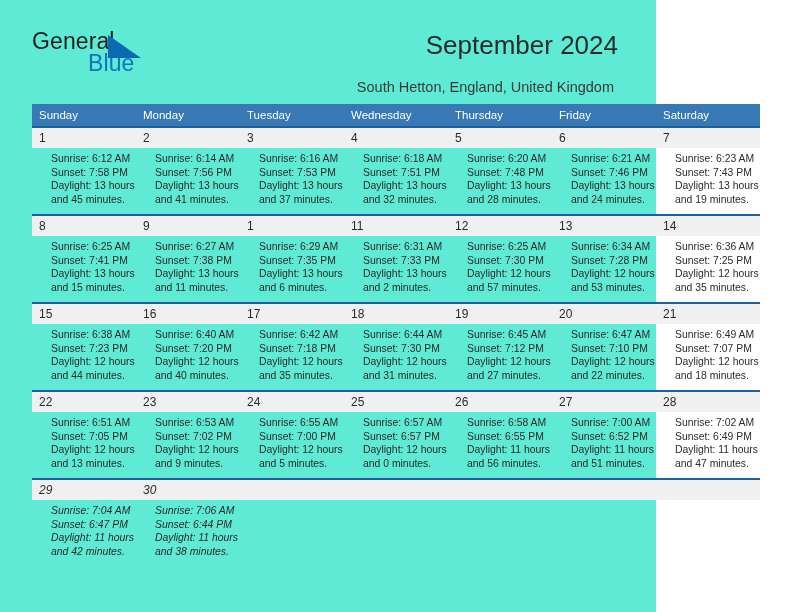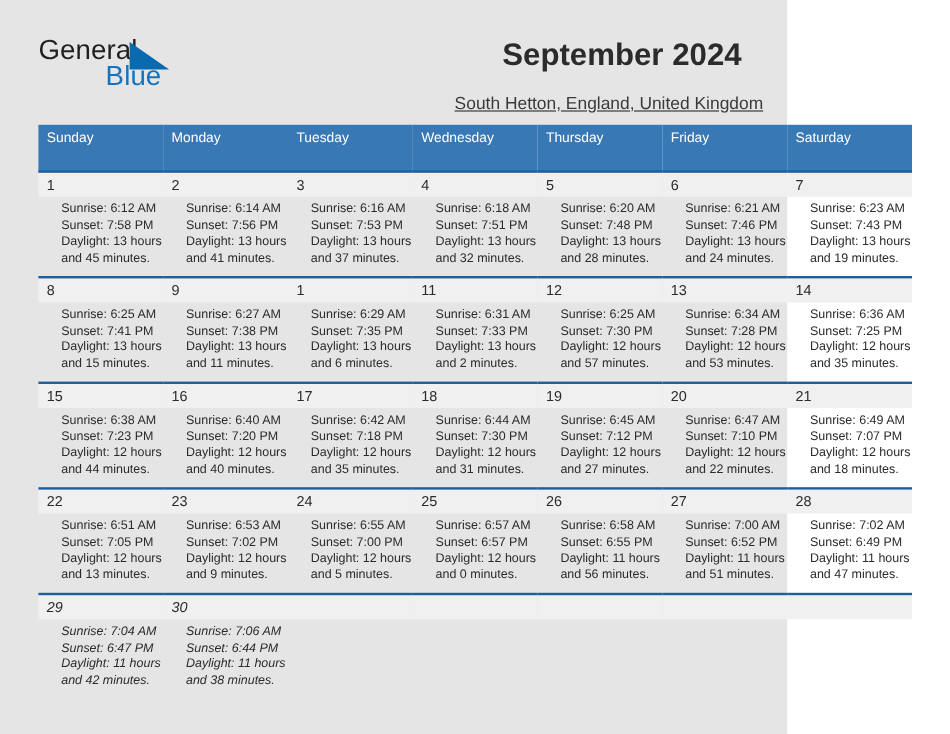--- a/index.html
+++ b/index.html
@@ -3,21 +3,21 @@
 <meta charset="utf-8">
 <style>
   * { box-sizing: border-box; }
   html, body {
     margin: 0; padding: 0;
     width: 792px; height: 612px;
     background: #ffffff;
     font-family: "Liberation Sans", sans-serif;
     -webkit-font-smoothing: antialiased;
   }
-  .page { position: relative; width: 656px; height: 612px; background:#e5e5e5; }
+  .page { position: relative; width: 656px; height: 612px; background:#5eead4; }
 
   
   .header { position: relative; height: 72px; }
 
   .logo { position: absolute; left: 32px; top: 28px; width: 180px; height: 52px; }
   .logo-general {
     position: absolute; left: 0; top: 0;
     font-size: 23px; color: #221f1f; letter-spacing: .1px;
     font-family: "Liberation Sans", sans-serif;
   }
@@ -28,42 +28,42 @@
   }
   .logo-tri {
     position: absolute; left: 76px; top: 7px;
     width: 0; height: 0;
     border-left: 33px solid #0a6ab0;
     border-top: 23px solid transparent;
   }
 
   .title {
     position: absolute; right: 38px; top: 30px;
-    font-size: 26px; color: #2b2b2b; font-weight: bold;
+    font-size: 26px; color: #2b2b2b; font-weight: normal;
     white-space: nowrap;
   }
   .subtitle {
-    position: absolute; right: 20px; top: 79px;
-    font-size: 14.5px; color: #3a3a3a; white-space: nowrap; text-decoration: underline;
+    position: absolute; right: 42px; top: 79px;
+    font-size: 14.5px; color: #3a3a3a; white-space: nowrap;
   }
 
   
   .cal {
     position: absolute; left: 32px; top: 104px;
     width: 728px;
     border-collapse: collapse;
     table-layout: fixed;
   }
   .cal th {
     background: #3878b4;
     color: #ffffff;
     font-size: 11.5px;
     font-weight: normal;
     text-align: left;
-    padding: 5px 0 21px 7px;
+    padding: 5px 0 5px 7px;
     height: 21px;
     border: none;
   }
   .cal td {
     width: 104px;
     vertical-align: top;
     padding: 0;
     border: none;
     border-top: 2px solid #1c5f9e;
     height: 88px;

